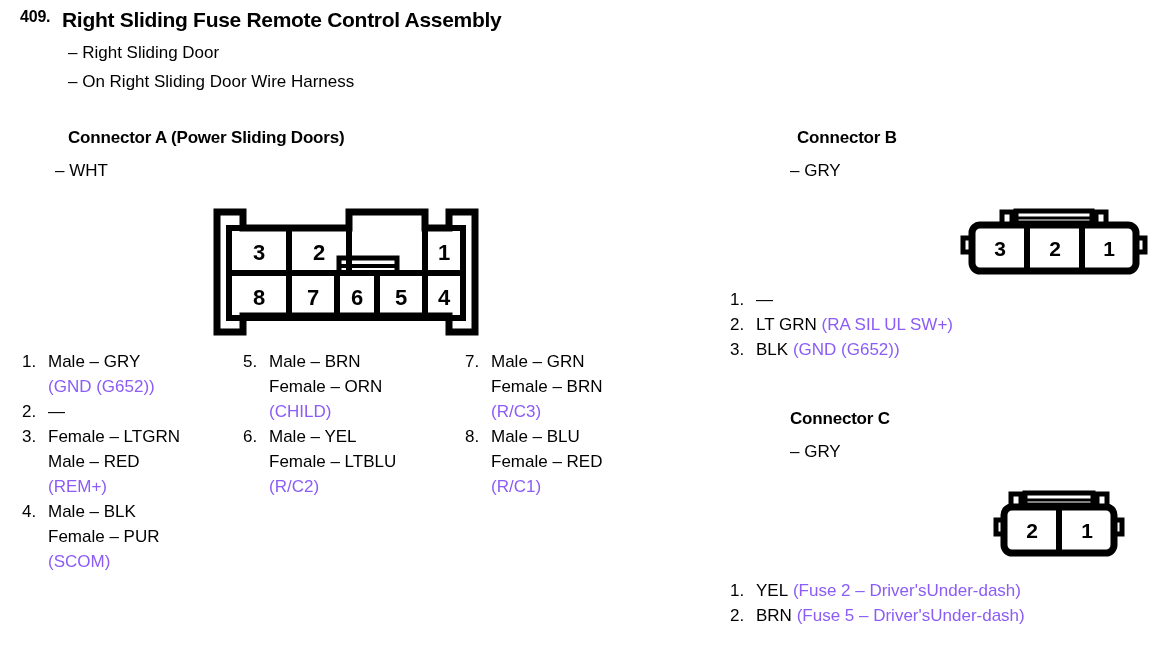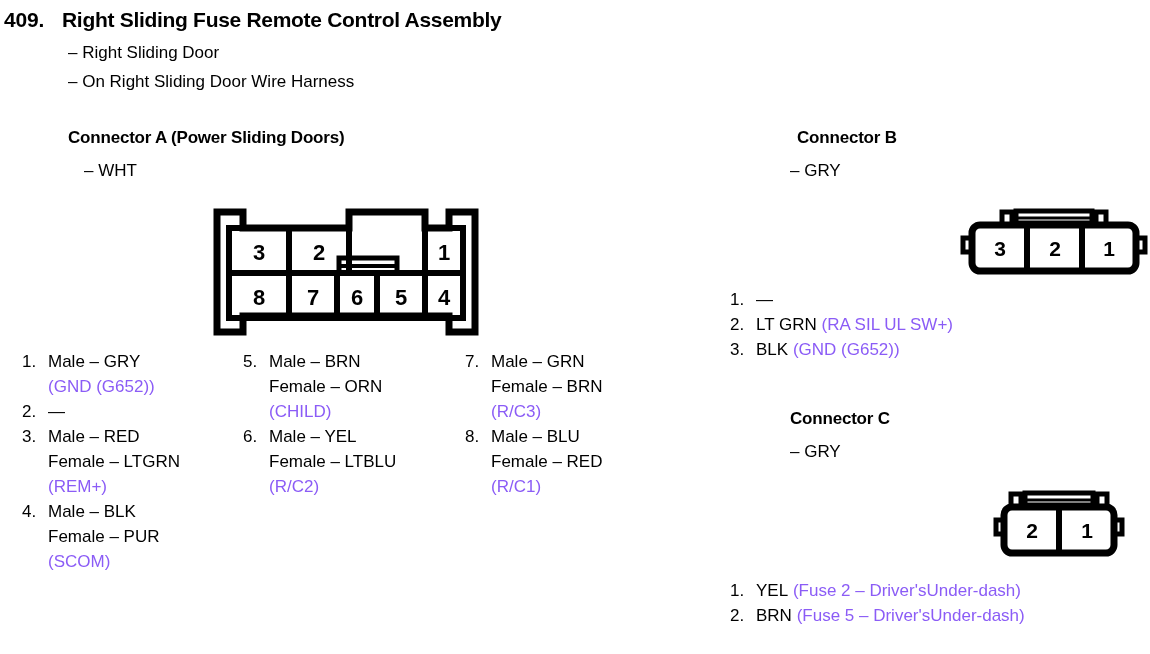--- a/index.html
+++ b/index.html
@@ -12,22 +12,22 @@
     height: 654px;
     position: relative;
     font-family: "Liberation Sans", sans-serif;
     color: #000000;
     overflow: hidden;
   }
   .abs { position: absolute; }
 
   
   #header-number {
-    left: 4px; top: 8px;
-    font-size: 21px; font-weight: bold;
+    left: 20px; top: 8px;
+    font-size: 16px; font-weight: bold;
     letter-spacing: -0.2px;
   }
   #header-title {
     left: 62px; top: 8px;
     font-size: 21px; font-weight: bold;
     letter-spacing: -0.3px;
     white-space: nowrap;
   }
   .header-sub {
     left: 68px;
@@ -41,21 +41,21 @@
   .conn-heading {
     font-size: 17px; font-weight: bold;
     letter-spacing: -0.2px;
     white-space: nowrap;
   }
   .conn-sub {
     font-size: 17px;
     white-space: nowrap;
   }
   #connA-heading { left: 68px; top: 128px; }
-  #connA-sub     { left: 84px; top: 161px; text-align: right; }
+  #connA-sub     { left: 55px; top: 161px; text-align: right; }
   #connB-heading { left: 790px; top: 128px; margin-left: 7px; }
   #connB-sub     { left: 790px; top: 161px; }
   #connC-heading { left: 790px; top: 409px; }
   #connC-sub     { left: 790px; top: 442px; }
 
   
   #connA-symbol { left: 213px; top: 208px; width: 266px; height: 128px; }
   #connA-symbol svg { display: block; }
 
   
@@ -150,22 +150,22 @@
   </div>
   <div class="pin-row">
     <div class="pin-num">2.</div>
     <div class="pin-body">
       <div class="pin-line em">—</div>
     </div>
   </div>
   <div class="pin-row">
     <div class="pin-num">3.</div>
     <div class="pin-body">
+      <div class="pin-line">Female – LTGRN</div>
       <div class="pin-line">Male – RED</div>
-      <div class="pin-line">Female – LTGRN</div>
       <div class="pin-line circuit">(REM+)</div>
     </div>
   </div>
   <div class="pin-row">
     <div class="pin-num">4.</div>
     <div class="pin-body">
       <div class="pin-line">Male – BLK</div>
       <div class="pin-line">Female – PUR</div>
       <div class="pin-line circuit">(SCOM)</div>
     </div>

